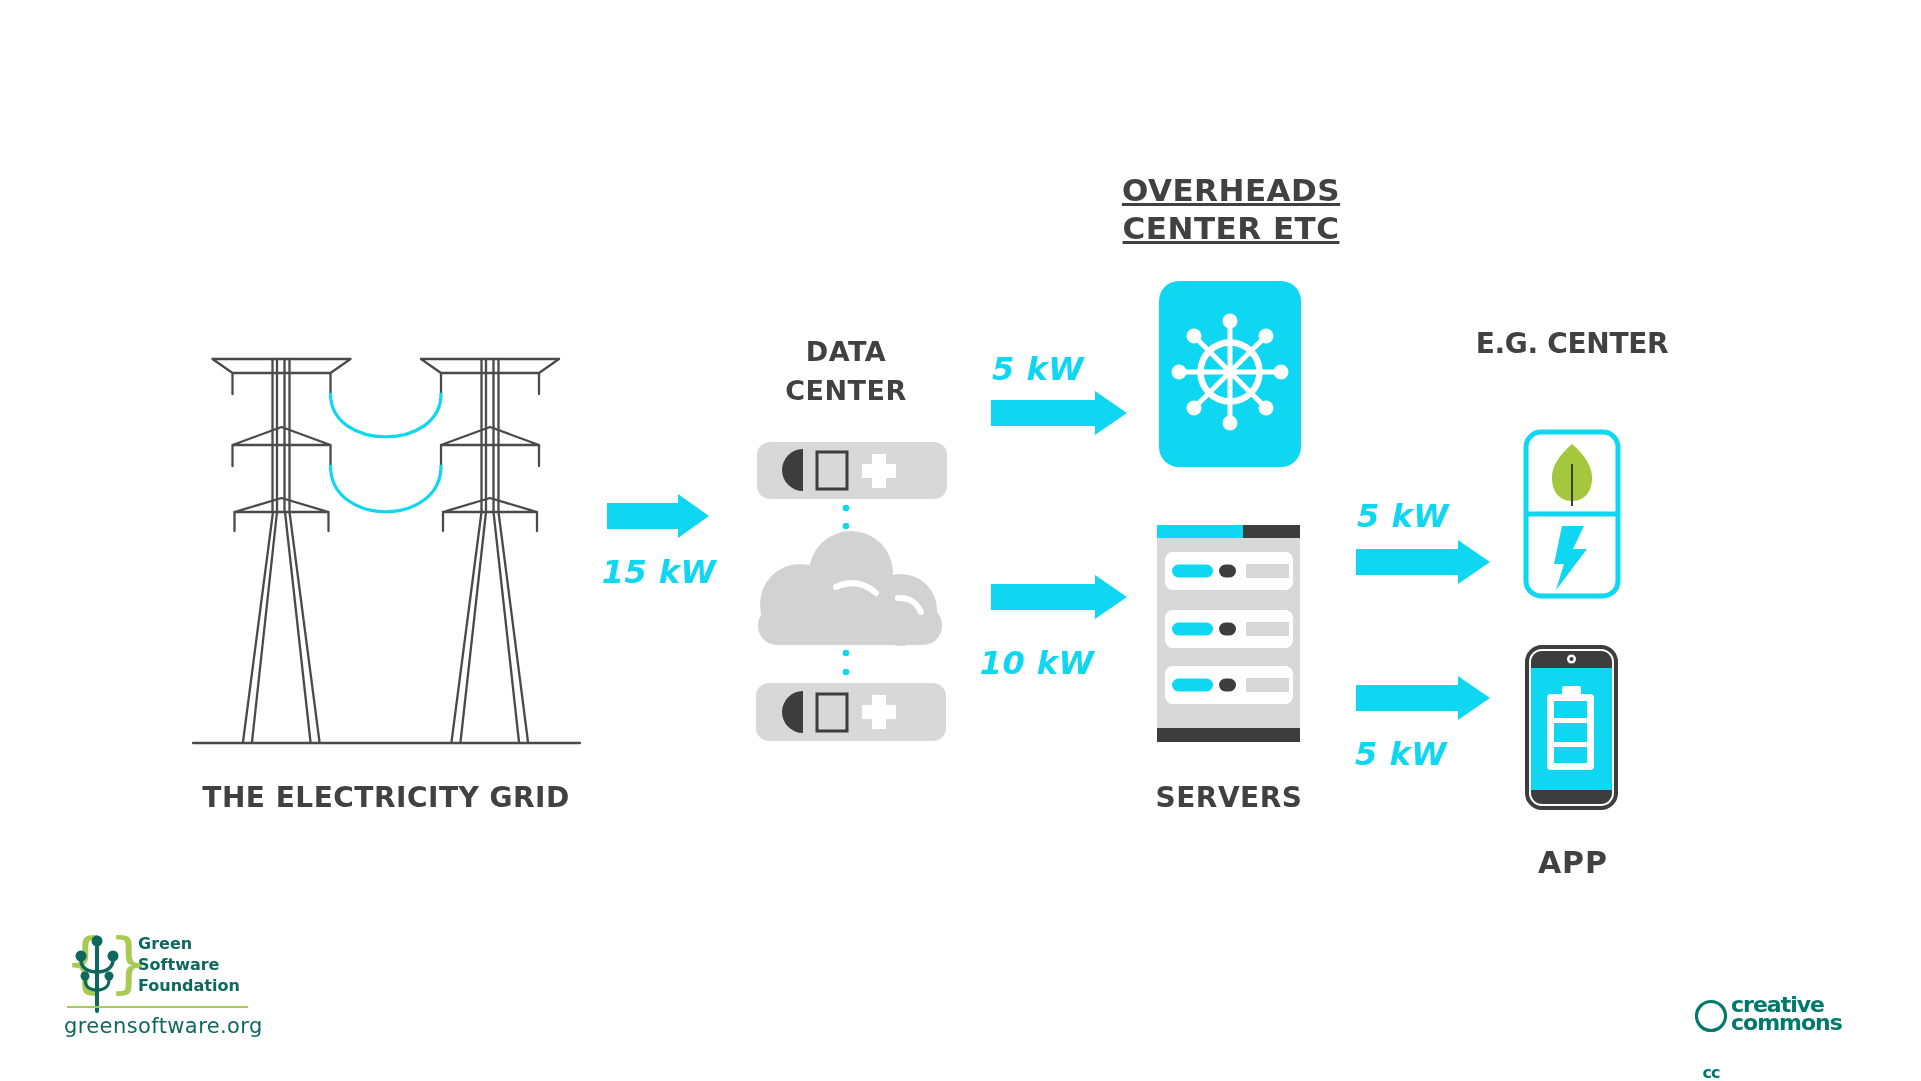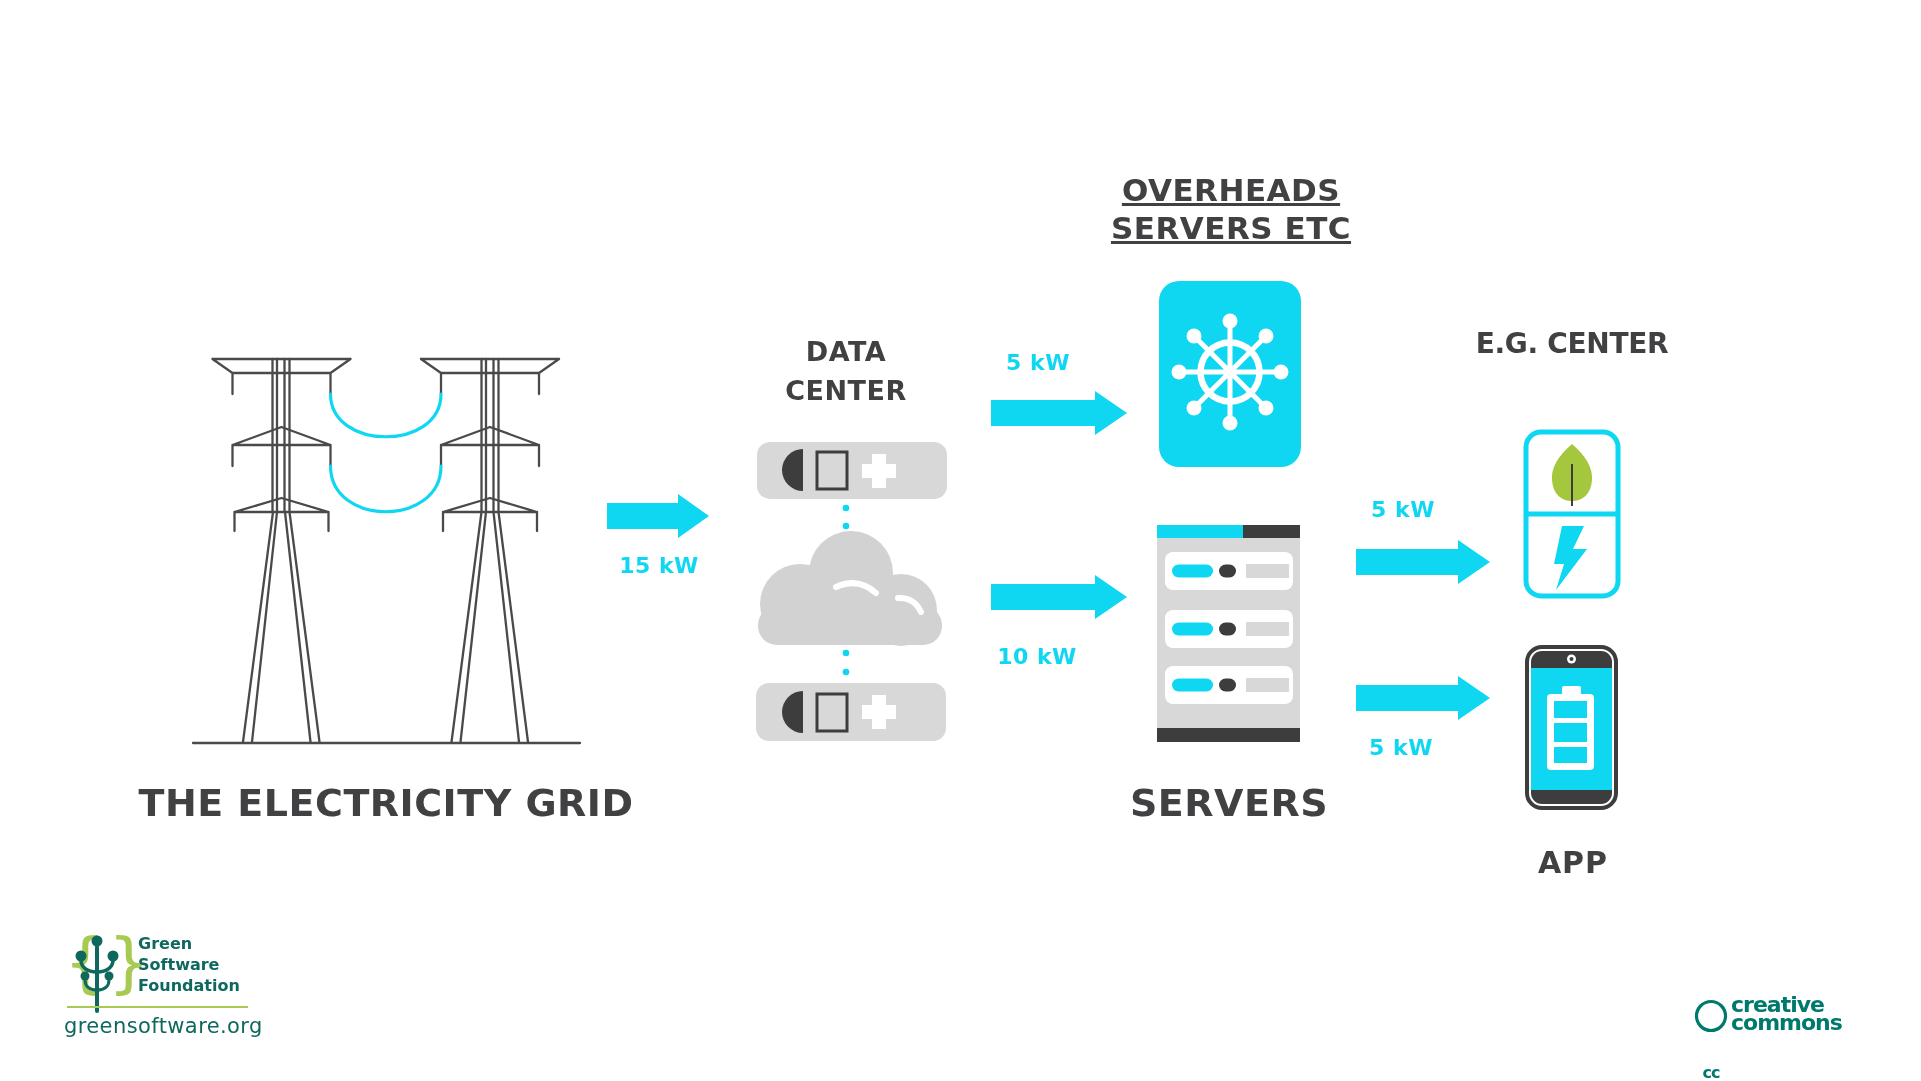--- a/index.html
+++ b/index.html
@@ -24,22 +24,22 @@
   .fill-leaf{fill:var(--c-leaf-green);}
   .gsf-teal-f{fill:var(--c-gsf-teal);}
   .gsf-teal-s{stroke:var(--c-gsf-teal);}
   .gsf-green-f{fill:var(--c-gsf-green);}
   .gsf-green-s{stroke:var(--c-gsf-green);}
   .cc-teal-s{stroke:var(--c-cc-teal);}
 
   
   .lbl{position:absolute;transform:translateX(-50%);font-weight:bold;
        color:var(--c-dark-text);white-space:nowrap;letter-spacing:.5px;}
-  .kw{color:var(--c-cyan);font-size:22px;letter-spacing:.5px;}
-  .h-node{font-size:38px;text-align:right;}
+  .kw{color:var(--c-cyan);font-size:32px;letter-spacing:.5px;font-style:italic;}
+  .h-node{font-size:28px;text-align:right;}
   .h-sub{font-size:31px;text-decoration:underline;}
   .h-eg{font-size:28px;letter-spacing:-.3px;}
   .h-dc{font-size:27px;text-align:right;}
   .h-app{font-size:30px;letter-spacing:1px;}
 
   .gsf-line{position:absolute;left:138px;color:var(--c-gsf-teal);
             font-weight:bold;font-size:16px;white-space:nowrap;}
   .gsf-url{position:absolute;left:64px;top:1014px;color:var(--c-gsf-teal);
            font-size:21px;letter-spacing:.4px;white-space:nowrap;}
   .cc-word{position:absolute;left:1731px;color:var(--c-cc-teal);font-weight:bold;
@@ -223,21 +223,21 @@
   </svg>
 
   <div class="lbl h-node" style="left:386px;top:781px">THE ELECTRICITY GRID</div>
 
   <div class="lbl kw" style="left:659px;top:553px">15 kW</div>
 
   <div class="lbl h-dc" style="left:846px;top:336px">DATA</div>
   <div class="lbl h-dc" style="left:846px;top:375px">CENTER</div>
 
   <div class="lbl h-sub" style="left:1231px;top:172px">OVERHEADS</div>
-  <div class="lbl h-sub" style="left:1231px;top:210px">SERVERS ETC</div>
+  <div class="lbl h-sub" style="left:1231px;top:210px">CENTER ETC</div>
 
   <div class="lbl kw" style="left:1038px;top:350px">5 kW</div>
 
   <div class="lbl kw" style="left:1037px;top:644px">10 kW</div>
 
   <div class="lbl h-node" style="left:1229px;top:781px">SERVERS</div>
 
   <div class="lbl h-eg" style="left:1572px;top:327px">E.G. CENTER</div>
 
   <div class="lbl kw" style="left:1403px;top:497px">5 kW</div>

